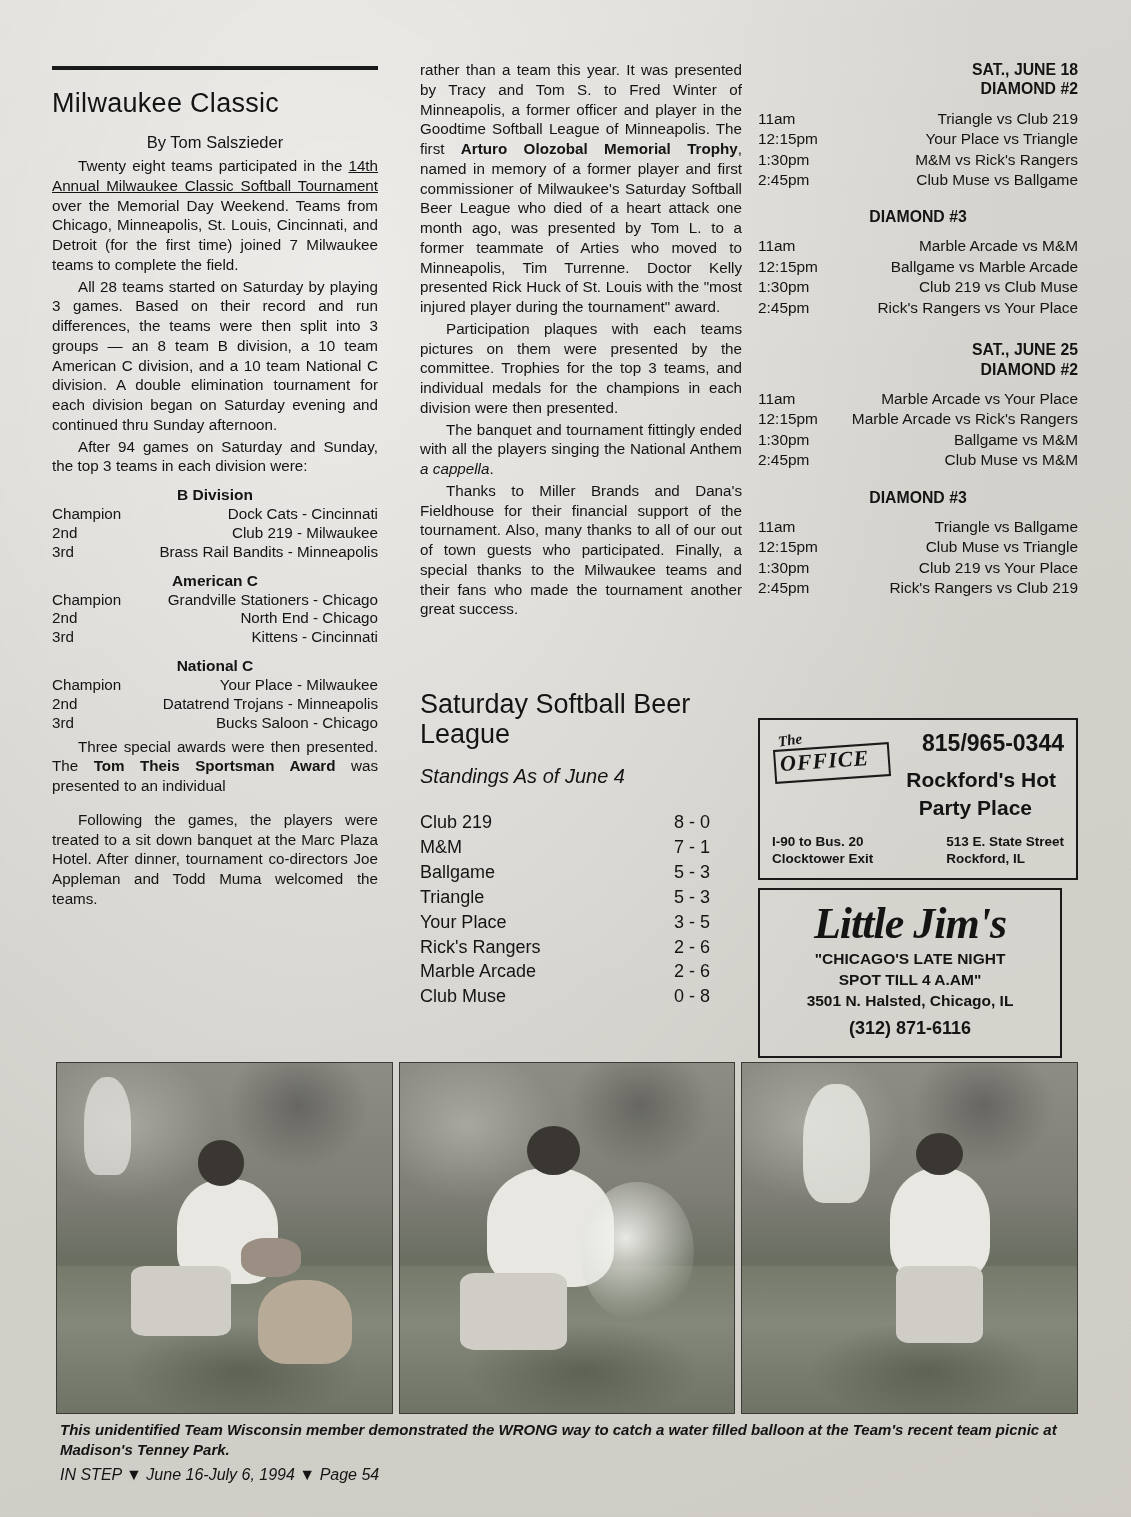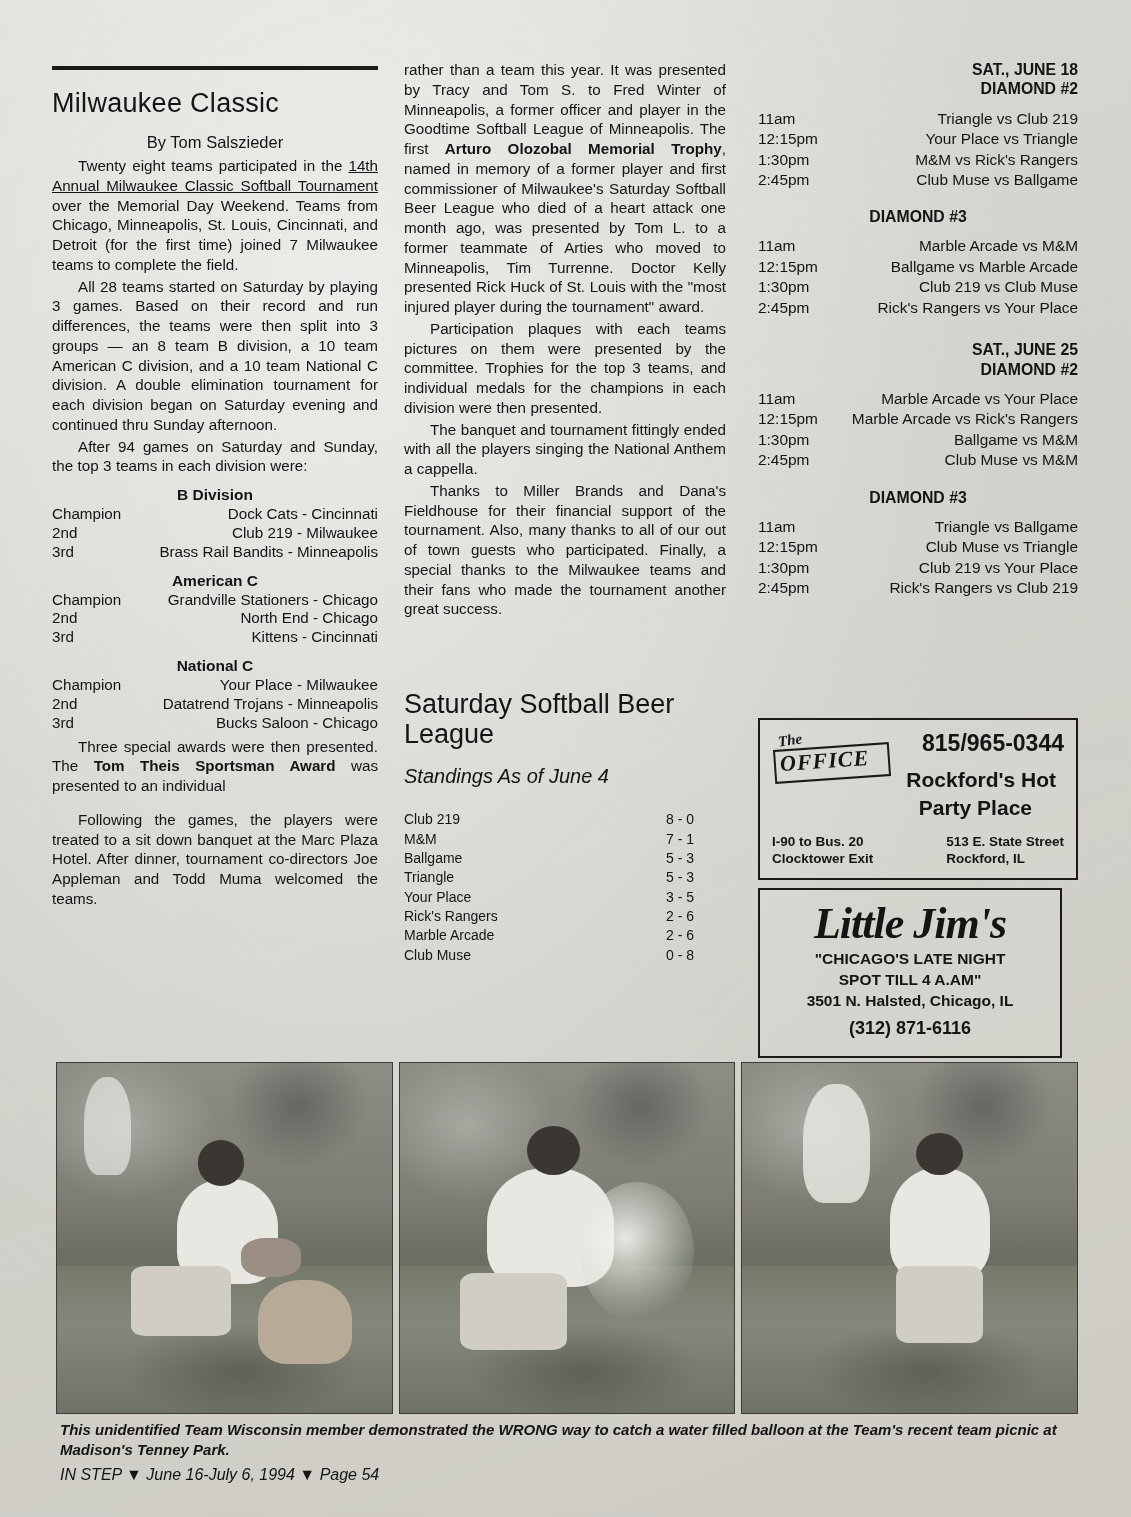--- a/index.html
+++ b/index.html
@@ -30,21 +30,21 @@
     background-image:
       repeating-linear-gradient(0deg, rgba(0,0,0,0.012) 0px, rgba(0,0,0,0.012) 1px, rgba(255,255,255,0.012) 1px, rgba(255,255,255,0.012) 2px);
     pointer-events: none;
   }
   
   .col {
     position: absolute;
     top: 60px;
   }
   .col1 { left: 52px; width: 326px; }
-  .col2 { left: 404px; width: 322px; }
+  .col2 { left: 420px; width: 322px; }
   .col3 { left: 758px; width: 320px; }
 
   
   .masthead {
     font-family: "Liberation Serif", serif;
     font-weight: bold;
     font-size: 42px;
     letter-spacing: 0.5px;
     line-height: 1;
     margin: 0 0 10px 0;
@@ -69,21 +69,21 @@
     font-size: 15.2px;
     line-height: 1.30;
     text-align: justify;
     margin: 0 0 2px 0;
     text-indent: 26px;
     word-spacing: 0.2px;
   }
   p.body.noind { text-indent: 0; }
   .u { text-decoration: underline; }
   .b { font-weight: bold; }
-  .i { }
+  .i { font-style: italic; }
 
   
   .divblock { margin: 10px 0 4px 0; }
   .divtitle {
     text-align: center;
     font-weight: bold;
     font-size: 15.5px;
     margin-bottom: 1px;
   }
   .divrow {
@@ -126,21 +126,21 @@
     line-height: 1.12;
     margin: 0 0 16px 0;
   }
   .standings-sub {
     font-style: italic;
     font-size: 20px;
     margin: 0 0 22px 0;
   }
   .standrow {
     display: flex;
-    font-size: 14px;
+    font-size: 18px;
     line-height: 1.38;
     align-items: center;
   }
   .standrow .t { width: 200px; }
   .standrow .r { width: 90px; text-align: right; }
 
   
   .ad {
     position: absolute;
     border: 2px solid #1a1a1a;

